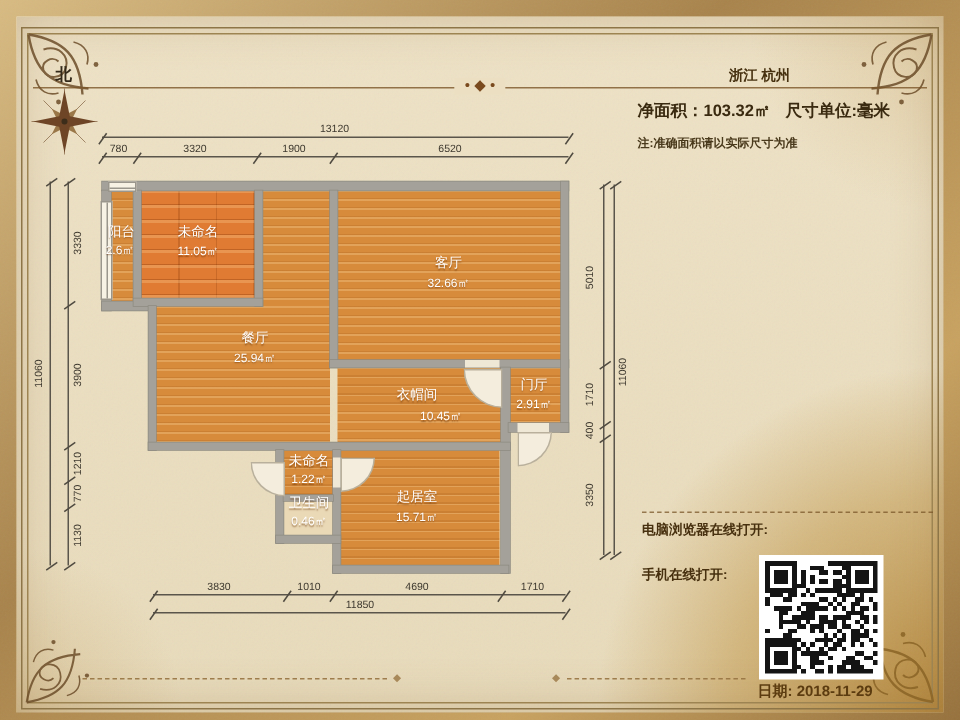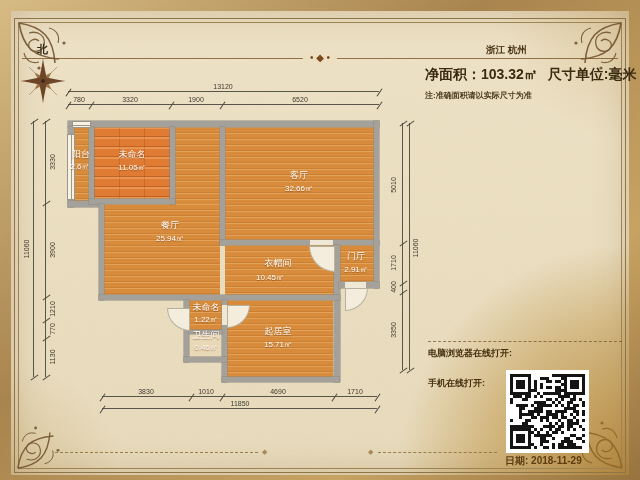--- a/index.html
+++ b/index.html
@@ -16,21 +16,21 @@
   .grain{position:absolute;left:0;top:0;pointer-events:none;z-index:1;}
   .frame{position:absolute;left:14px;top:18px;right:14px;bottom:7px;border:1px solid #8d7547;pointer-events:none;z-index:2;}
   .frame::after{content:"";position:absolute;inset:3px;border:1px solid #9d8452;}
   .corner{position:absolute;color:#6d4e2a;opacity:.85;z-index:2;}
   .corner.tr{transform:scaleX(-1);} .corner.bl{transform:scaleY(-1);} .corner.br{transform:scale(-1,-1);color:#8a6426;}
 
   .title{position:absolute;left:0;right:0;top:19px;text-align:center;font-size:19px;font-weight:bold;letter-spacing:3px;color:#7a4a14;z-index:5;}
   .region{position:absolute;left:440px;top:44px;font-size:9.5px;font-weight:bold;color:#46300f;z-index:5;margin-left:46px;}
   .hr{position:absolute;left:22px;right:22px;top:58px;border-top:1px solid rgba(122,85,40,.8);z-index:3;}
   .orn{position:absolute;left:50%;top:52px;transform:translateX(-50%);background:#ecdfc2;padding:0 7px;font-size:10px;color:#7a4a1e;z-index:4;}
-  .netline{position:absolute;left:425px;top:66px;font-size:14px;font-weight:bold;color:#3a2a10;z-index:5;}
+  .netline{position:absolute;left:425px;top:66px;font-size:11px;font-weight:bold;color:#3a2a10;z-index:5;}
   .netline .unit{margin-left:10px;}
   .note{position:absolute;left:425px;top:90px;font-size:8px;font-weight:bold;color:#4a3a1c;z-index:5;}
   .north{position:absolute;left:37px;top:42px;font-size:11px;font-weight:bold;color:#33291a;z-index:5;}
   .compass{position:absolute;left:20px;top:58px;z-index:4;}
 
   
   .room{position:absolute;z-index:2;}
   .floor{background-color:#d78b3b;background-image:repeating-linear-gradient(180deg, rgba(255,224,170,.28) 0 1px, rgba(255,224,170,0) 1px 5px, rgba(140,70,10,.16) 5px 6px);}
   .plank{background-color:#e07b33;background-image:
       repeating-linear-gradient(180deg, rgba(255,210,150,.30) 0 2px, rgba(255,210,150,0) 2px 9px, rgba(120,45,0,.30) 9px 10px),
@@ -170,21 +170,21 @@
 
   <span class="rlab" style="left:81px;top:150px">阳台</span>
   <span class="rlab rarea" style="left:80px;top:163px">2.6㎡</span>
   <span class="rlab" style="left:132px;top:150px">未命名</span>
   <span class="rlab rarea" style="left:132px;top:164px">11.05㎡</span>
   <span class="rlab" style="left:170px;top:221px">餐厅</span>
   <span class="rlab rarea" style="left:170px;top:235px">25.94㎡</span>
   <span class="rlab" style="left:299px;top:171px">客厅</span>
   <span class="rlab rarea" style="left:299px;top:185px">32.66㎡</span>
   <span class="rlab" style="left:278px;top:259px">衣帽间</span>
-  <span class="rlab rarea" style="left:270px;top:274px">10.45㎡</span>
+  <span class="rlab rarea" style="left:294px;top:274px">10.45㎡</span>
   <span class="rlab" style="left:356px;top:252px">门厅</span>
   <span class="rlab rarea" style="left:356px;top:266px">2.91㎡</span>
   <span class="rlab" style="left:206px;top:303px">未命名</span>
   <span class="rlab rarea" style="left:206px;top:316px">1.22㎡</span>
   <span class="rlab" style="left:206px;top:331px">卫生间</span>
   <span class="rlab rarea" style="left:206px;top:344px">0.46㎡</span>
   <span class="rlab" style="left:278px;top:327px">起居室</span>
   <span class="rlab rarea" style="left:278px;top:341px">15.71㎡</span>
 
   <div class="dim h" style="left:68px;top:91px;width:311px">

